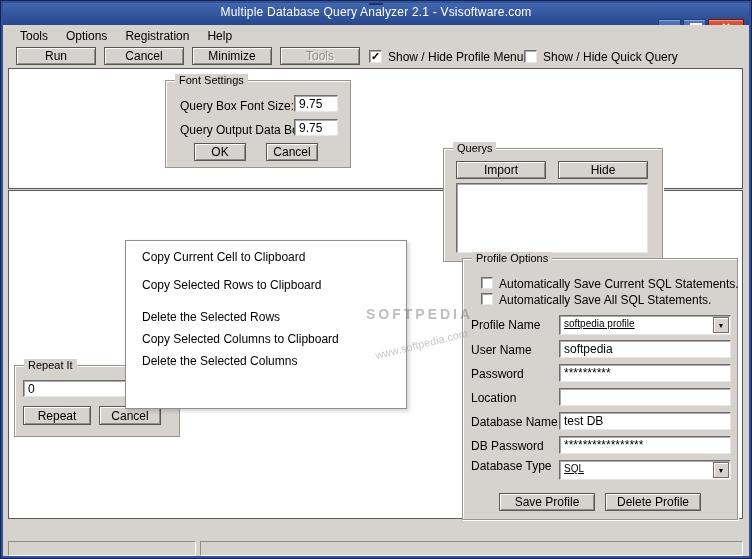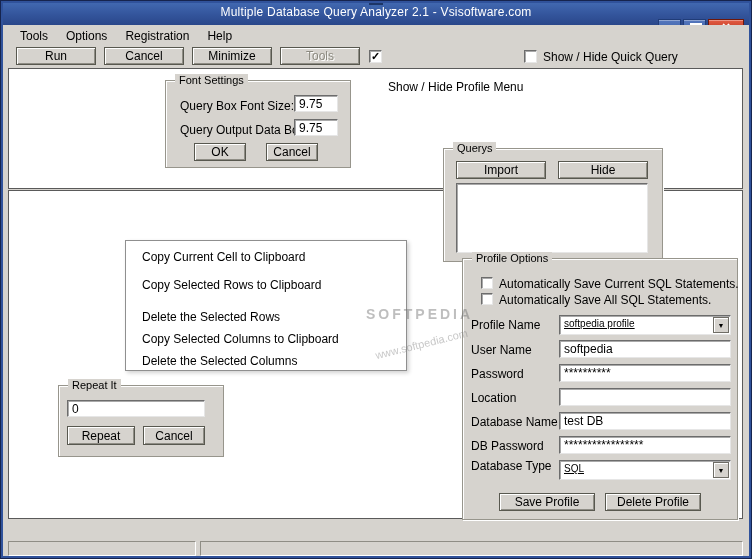--- a/index.html
+++ b/index.html
@@ -110,21 +110,21 @@
   .combo-btn {
     position:absolute; right:1px; top:1px; bottom:1px; width:16px;
     background:#d6d3ce; border:1px solid #6f6d66;
     box-shadow:inset 1px 1px 0 #fff;
     display:flex; align-items:center; justify-content:center;
   }
   .combo-btn i { font-style:normal; font-size:7px; color:#000; }
 
   
   .ctxmenu {
-    position:absolute; left:125px; top:240px; width:282px; height:131px;
+    position:absolute; left:125px; top:240px; width:282px; height:169px;
     background:#ffffff; border:1px solid #8f8f8f;
     box-shadow:2px 2px 4px rgba(0,0,0,.18);
     padding-top:5px; z-index:5;
   }
   .ctx-item { font-size:12px; color:#000; height:22px; line-height:22px; padding-left:16px; white-space:nowrap; }
   .ctx-item.gap-sm { margin-top:6px; }
   .ctx-item.gap-lg { margin-top:10px; }
 
   
   .watermark-1 {
@@ -168,21 +168,21 @@
   </div>
 
   <div class="btn" style="left:16px; top:47px; width:80px; height:18px;">Run</div>
   <div class="btn" style="left:104px; top:47px; width:80px; height:18px;">Cancel</div>
   <div class="btn" style="left:192px; top:47px; width:80px; height:18px;">Minimize</div>
   <div class="btn disabled" style="left:280px; top:47px; width:80px; height:18px;">Tools</div>
 
   <span class="checkbox" style="left:369px; top:50px;">
       <i class="check">✓</i>
     </span>
-  <span class="cb-label" style="left:388px; top:50px;margin-top:30px;">Show / Hide Profile Menu</span>
+  <span class="cb-label" style="left:388px; top:50px;">Show / Hide Profile Menu</span>
 
   <span class="checkbox" style="left:524px; top:50px;"></span>
   <span class="cb-label" style="left:543px; top:50px;">Show / Hide Quick Query</span>
 
   <div class="white-panel" style="left:8px; top:68px; width:735px; height:121px;"></div>
   <div class="white-panel" style="left:8px; top:190px; width:735px; height:329px;"></div>
 
   <div class="group" style="left:165px; top:80px; width:186px; height:88px;">
     <span class="group-title">Font Settings</span>
     <span class="glabel" style="left:14px; top:18px;">Query Box Font Size:</span>
@@ -245,21 +245,21 @@
       <span class="combo-value">SQL</span>
       <span class="combo-btn">
           <i>▼</i>
         </span>
     </div>
 
     <div class="btn" style="left:36px; top:234px; width:96px; height:18px;">Save Profile</div>
     <div class="btn" style="left:142px; top:234px; width:96px; height:18px;">Delete Profile</div>
   </div>
 
-  <div class="group" style="left:14px; top:385px; width:166px; height:72px;margin-left:44px;">
+  <div class="group" style="left:14px; top:365px; width:166px; height:72px;">
     <span class="group-title">Repeat It</span>
     <input class="tinput" style="left: 8px; top: 14px; width: 138px; height: 17px;" value="0">
     <div class="btn" style="left:8px; top:40px; width:68px; height:19px;">Repeat</div>
     <div class="btn" style="left:84px; top:40px; width:62px; height:19px;">Cancel</div>
   </div>
 
   <span class="watermark-1">SOFTPEDIA</span>
   <span class="watermark-2">www.softpedia.com</span>
 
   <div class="status-cell" style="left:8px; top:541px; width:188px;"></div>

